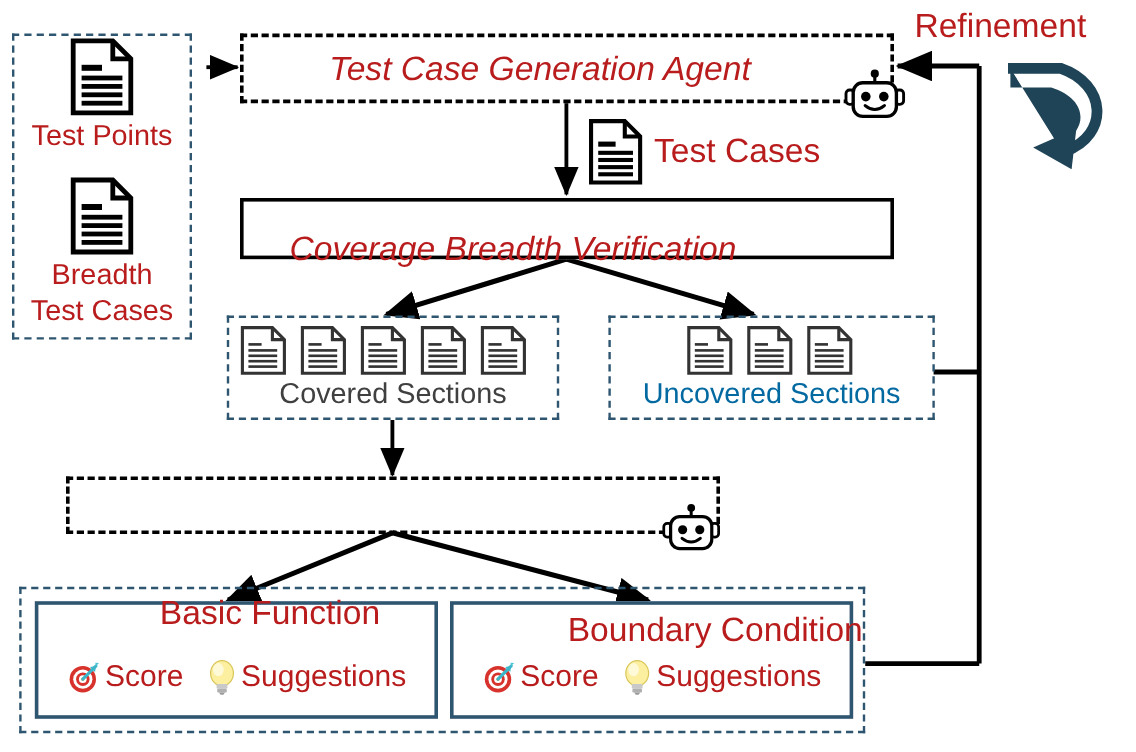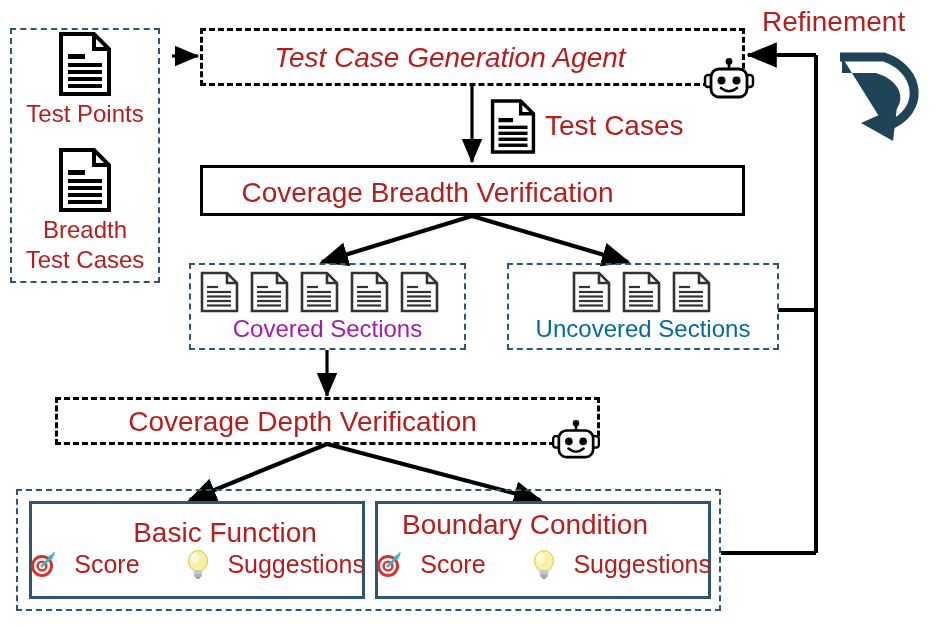--- a/index.html
+++ b/index.html
@@ -44,30 +44,30 @@
   
   .lbl {
     color: #b91c1c;
     line-height: 1.15;
     white-space: nowrap;
   }
   .t28 { font-size: 28px; }
   .t26 { font-size: 24px; }
   .t25 { font-size: 25px; }
   .center-txt { text-align: center; }
-  .green { color: #a21caf; }
+  .green { color: #404040; }
   .red   { color: #0369a1; }
 
   
   .score-row {
     position: absolute;
     left: 0; right: 0;
     display: flex;
     align-items: center;
-    justify-content: space-between;
+    justify-content: center;
     gap: 4px;
     white-space: nowrap;
   }
   .score-row .sep { display: inline-block; width: 12px; }
 
   svg { display: block; overflow: visible; }
 </style>
 </head>
 <body>
 
@@ -156,21 +156,21 @@
     <path d="M36,2 V17 H51" fill="none" stroke="#000" stroke-width="4"></path>
     <rect x="10" y="22" width="17" height="5" fill="#000"></rect>
     <rect x="10" y="31" width="34" height="4" fill="#000"></rect>
     <rect x="10" y="38" width="34" height="4" fill="#000"></rect>
     <rect x="10" y="45" width="34" height="4" fill="#000"></rect>
     <rect x="10" y="52" width="34" height="4" fill="#000"></rect>
   </svg>
   <div class="abs lbl t28" style="left:545px; top:110px;">Test Cases</div>
 
   <div class="abs solid-black" style="left:200px; top:165px; width:545px; height:51px;"></div>
-  <div class="abs lbl t28 center-txt" style="left:200px; top:177px; width:455px;">Coverage Breadth Verification</div>
+  <div class="abs lbl t28 center-txt" style="left:200px; top:192px; width:455px;font-style:italic;">Coverage Breadth Verification</div>
 
   <div class="abs dashed-blue" style="left:189px; top:263px; width:277px; height:87px;"></div>
   <svg class="abs" style="left:196px; top:270px; width:262px; height:42px;" viewBox="0 0 262 42">
     <g fill="none" stroke="#333" stroke-width="2.6">
       <g transform="translate(5,2)">
         <path d="M1,1 H26 L36,11 V39 H1 Z" fill="#fff"></path>
           <path d="M26,1 V11 H36"></path>
         <g stroke-width="2.2">
             <path d="M6,15 H17"></path>
             <path d="M6,20 H30"></path>
@@ -261,37 +261,36 @@
             <path d="M6,24.5 H30"></path>
             <path d="M6,29 H30"></path>
             <path d="M6,33.5 H30"></path>
           </g>
       </g>
     </g>
   </svg>
   <div class="abs lbl t26 center-txt red" style="left:507px; top:315px; width:272px;">Uncovered Sections</div>
 
   <div class="abs dashed-black" style="left:55px; top:397px; width:545px; height:48px;"></div>
-  <div class="abs lbl t28 center-txt" style="left:55px; top:406px; width:495px;">Coverage Depth Verification</div>
 
   <svg class="abs" style="left:550px; top:420px; width:52px; height:40px;" viewBox="0 0 54 42">
     <line x1="27" y1="3" x2="27" y2="11" stroke="#000" stroke-width="2.6"></line>
     <circle cx="27" cy="3.4" r="3.4" fill="#000"></circle>
     <rect x="3" y="17" width="7" height="12" rx="3" fill="#fff" stroke="#000" stroke-width="2.4"></rect>
     <rect x="44" y="17" width="7" height="12" rx="3" fill="#fff" stroke="#000" stroke-width="2.4"></rect>
     <rect x="9" y="11" width="36" height="28" rx="8" fill="#fff" stroke="#000" stroke-width="2.8"></rect>
     <circle cx="19.5" cy="22.5" r="4" fill="#000"></circle>
     <circle cx="34.5" cy="22.5" r="4" fill="#000"></circle>
     <path d="M19,30 Q27,36.5 35,30" fill="none" stroke="#000" stroke-width="2.6" stroke-linecap="round"></path>
   </svg>
 
   <div class="abs dashed-blue" style="left:16px; top:489px; width:705px; height:122px;"></div>
 
   <div class="abs solid-blue" style="left:29px; top:501px; width:336px; height:98px;"></div>
-  <div class="abs lbl t28 center-txt" style="left:29px; top:517px; width:392px;">Basic Function</div>
+  <div class="abs lbl t28 center-txt" style="left:29px; top:495px; width:392px;">Basic Function</div>
   <div class="score-row" style="left:29px; top:548px; width:336px; height:32px;">
     <svg width="28" height="28" viewBox="0 0 28 28">
       <circle cx="13" cy="16" r="11" fill="#d8322c"></circle>
       <circle cx="13" cy="16" r="8" fill="#ffffff"></circle>
       <circle cx="13" cy="16" r="5.6" fill="#d8322c"></circle>
       <circle cx="13" cy="16" r="3.2" fill="#ffffff"></circle>
       <circle cx="13" cy="16" r="1.4" fill="#e8a33d"></circle>
       <path d="M13,16 L24,5" stroke="#3bb6c9" stroke-width="2.6" stroke-linecap="round"></path>
       <path d="M24,5 L19,5.8 L23.2,10 Z" fill="#3bb6c9"></path>
       <path d="M24,5 L26.5,2.5 L23.4,2.2 Z" fill="#4fc3d6"></path>
@@ -302,21 +301,21 @@
       <ellipse cx="12" cy="12" rx="9.5" ry="10.5" fill="#fcefa0" stroke="#d9c65a" stroke-width="1"></ellipse>
       <ellipse cx="9" cy="9" rx="4.5" ry="5.5" fill="#fefae0" opacity="0.85"></ellipse>
       <rect x="7.5" y="21" width="9" height="4" rx="1" fill="#c9c9c9"></rect>
       <rect x="8" y="25" width="8" height="3" rx="1" fill="#b0b0b0"></rect>
       <path d="M9.5,28 h5 l-1.3,2 h-2.4 z" fill="#9a9a9a"></path>
     </svg>
     <span class="lbl t25">Suggestions</span>
   </div>
 
   <div class="abs solid-blue" style="left:375px; top:501px; width:336px; height:98px;"></div>
-  <div class="abs lbl t28 center-txt" style="left:357px; top:509px; width:336px;">Boundary Condition</div>
+  <div class="abs lbl t28 center-txt" style="left:383px; top:509px; width:336px;text-align:right;">Boundary Condition</div>
   <div class="score-row" style="left:375px; top:548px; width:336px; height:32px;">
     <svg width="28" height="28" viewBox="0 0 28 28">
       <circle cx="13" cy="16" r="11" fill="#d8322c"></circle>
       <circle cx="13" cy="16" r="8" fill="#ffffff"></circle>
       <circle cx="13" cy="16" r="5.6" fill="#d8322c"></circle>
       <circle cx="13" cy="16" r="3.2" fill="#ffffff"></circle>
       <circle cx="13" cy="16" r="1.4" fill="#e8a33d"></circle>
       <path d="M13,16 L24,5" stroke="#3bb6c9" stroke-width="2.6" stroke-linecap="round"></path>
       <path d="M24,5 L19,5.8 L23.2,10 Z" fill="#3bb6c9"></path>
       <path d="M24,5 L26.5,2.5 L23.4,2.2 Z" fill="#4fc3d6"></path>

